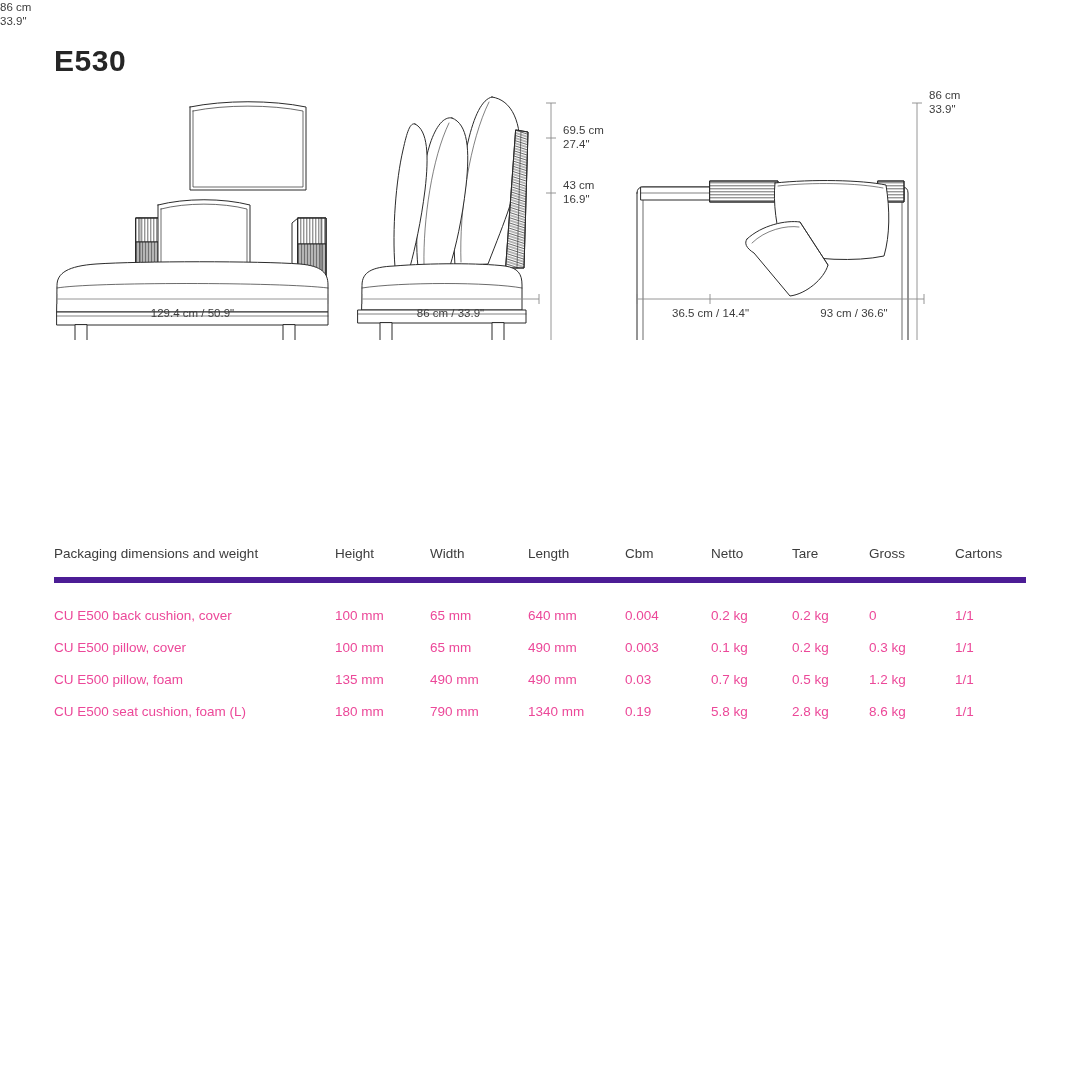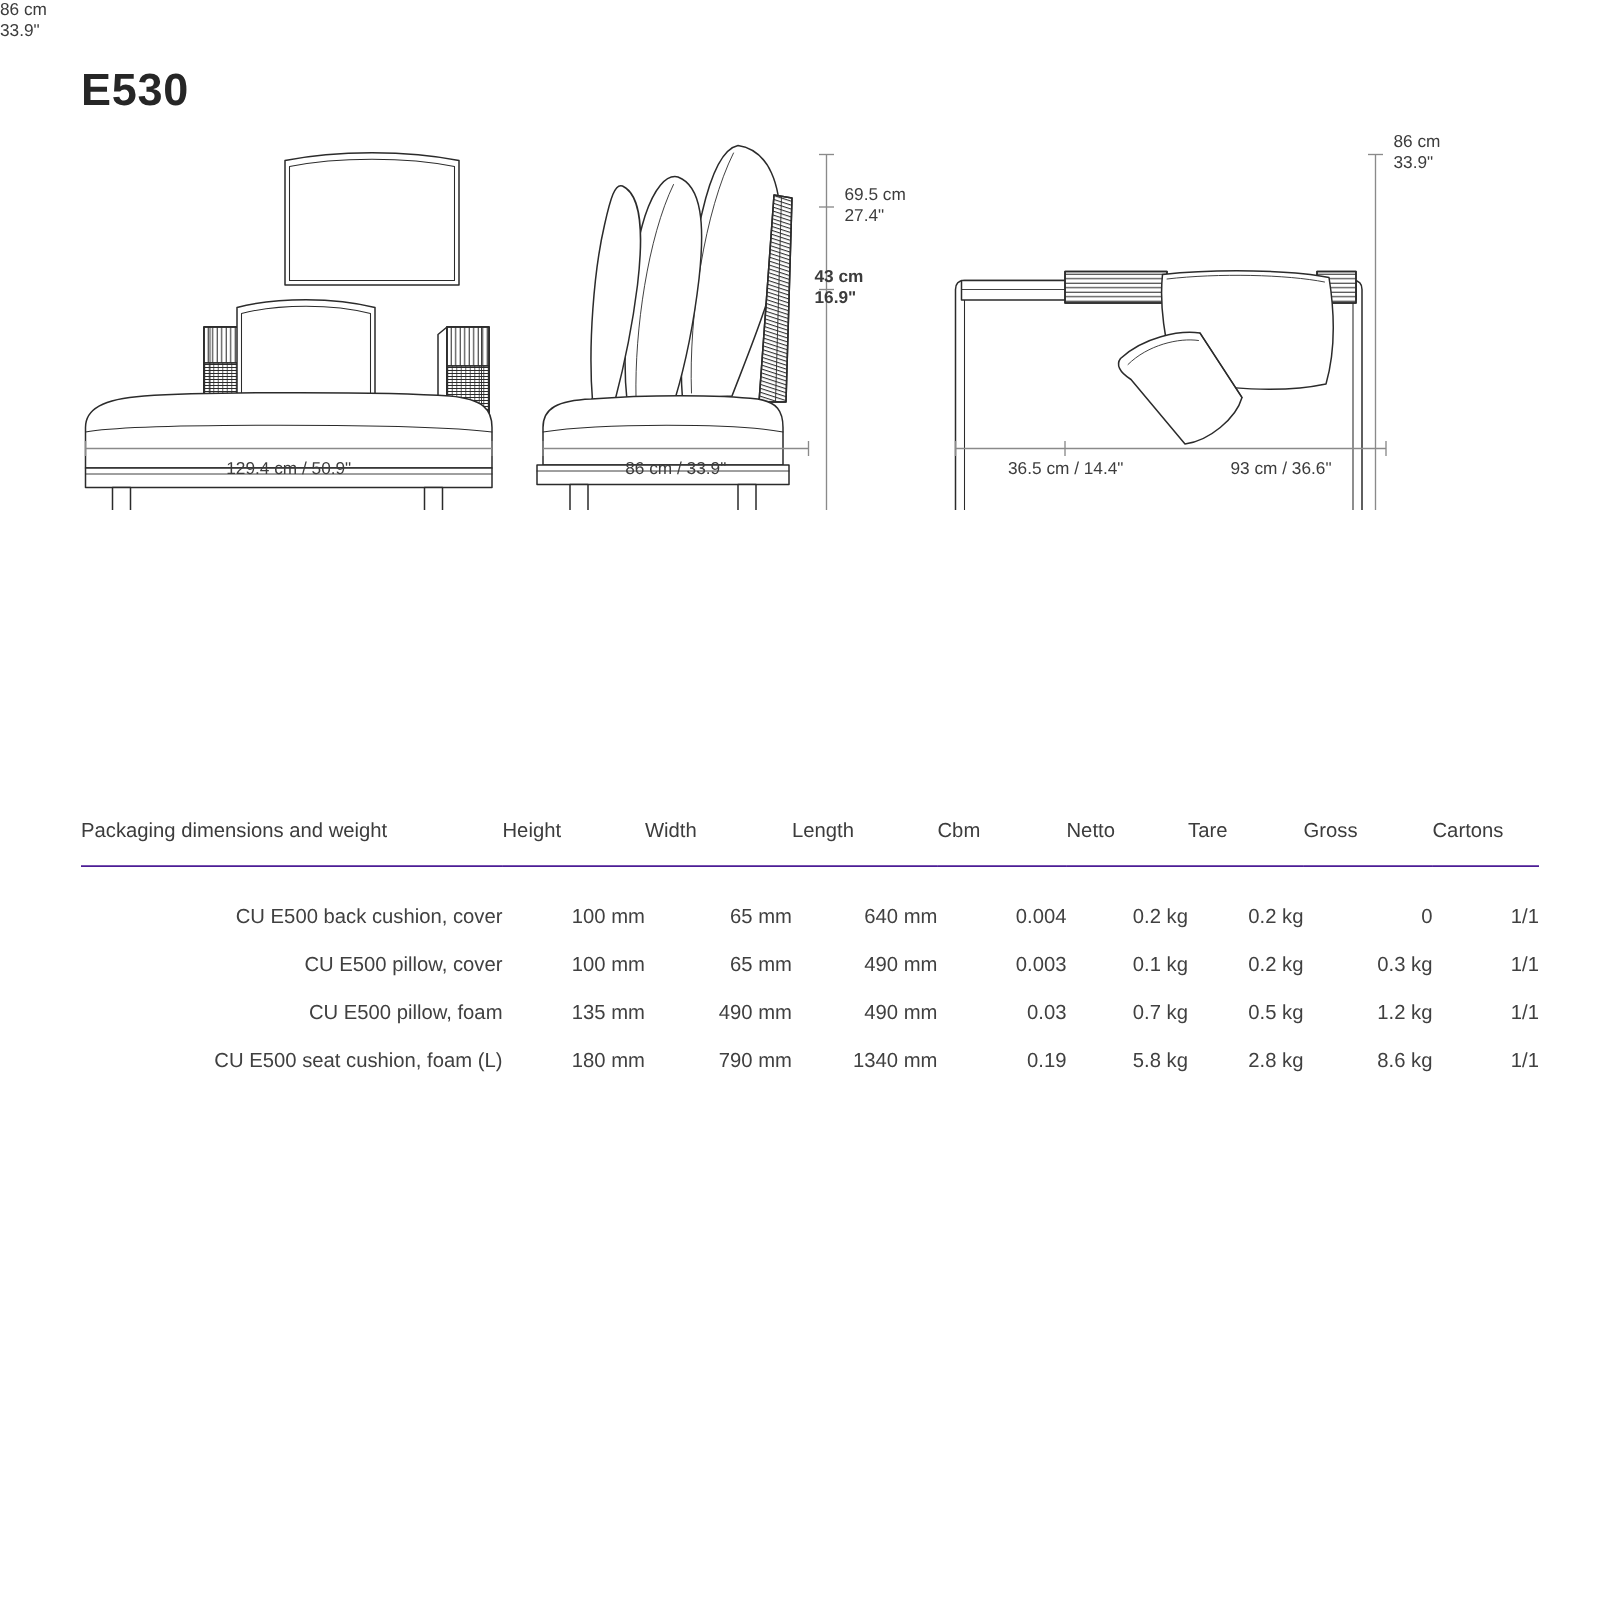--- a/index.html
+++ b/index.html
@@ -47,21 +47,21 @@
 
   
   .dim-label {
     position: absolute;
     font-size: 11.5px;
     line-height: 14px;
     color: #3c3c3c;
     white-space: nowrap;
   }
   .dim-v-2 { left: 563px; top: 123px; }
-  .dim-v-3 { left: 543px; top: 178px; font-weight: bold; }
+  .dim-v-3 { left: 563px; top: 178px; }
   .dim-v-top { left: 929px; top: 88px; }
 
   .dim-h {
     position: absolute;
     font-size: 11.5px;
     color: #3c3c3c;
     white-space: nowrap;
     text-align: center;
   }
   .dim-h-1 { left: 57px;  top: 307px; width: 271px; }
@@ -80,29 +80,28 @@
   }
   .spec-table th {
     font-weight: 400;
     text-align: left;
     color: #3c3c3c;
     padding: 0 0 16px 0;
     vertical-align: top;
     white-space: nowrap;
   }
   .spec-table thead tr {
-    border-bottom: 1px solid #4c1d95;
+    border-bottom: 6px solid #4c1d95;
   }
   .spec-table td {
     padding: 0;
     height: 31.8px;
-    color: #404040;
+    color: #ec4899;
     vertical-align: middle;
     white-space: nowrap;
-    text-align: right;
   }
   .spec-table tbody tr:first-child td {
     padding-top: 17px;
   }
   .col-name   { width: 281px; }
   .col-height { width: 95px; }
   .col-width  { width: 98px; }
   .col-length { width: 97px; }
   .col-cbm    { width: 86px; }
   .col-netto  { width: 81px; margin-top: 38px; }

